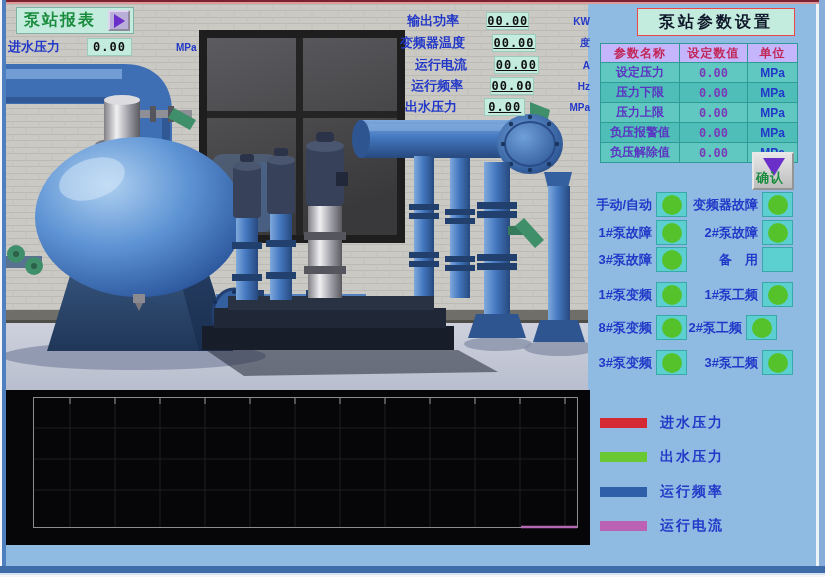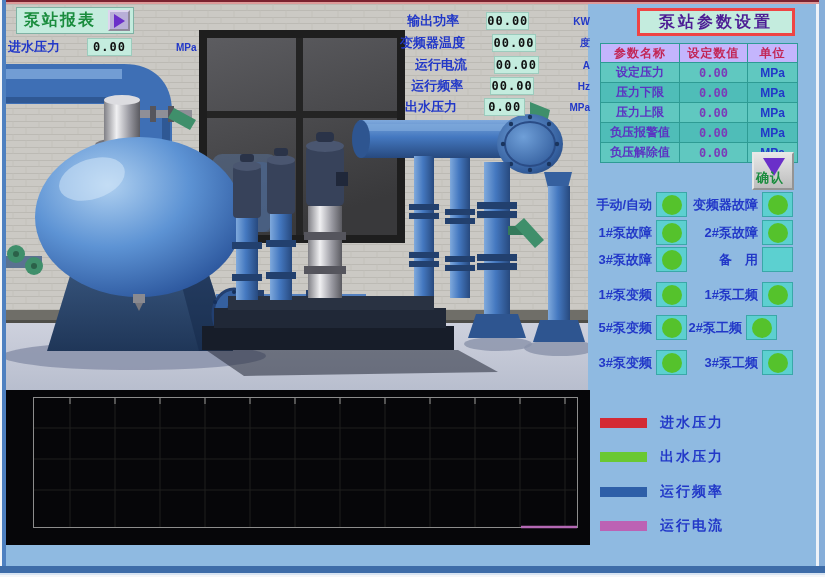--- a/index.html
+++ b/index.html
@@ -33,28 +33,28 @@
 
   
   .fieldrow{display:flex;align-items:center;gap:24px;}
   .flabel{color:#2238C8;font-weight:bold;font-size:13px;white-space:nowrap;}
   .fbox{background:#C4ECDE;border:1px solid #9CCBBD;height:18px;display:flex;
     align-items:center;justify-content:center;color:#111;font-weight:bold;
     font-size:12px;font-family:"DejaVu Sans Mono",monospace;letter-spacing:1px;}
   .funit{color:#2238C8;font-weight:bold;font-size:10px;margin-left:20px;white-space:nowrap;}
   .ro{left:340px;width:250px;}
   .ro .flabel{width:134px;text-align:right;margin-right:3px;}
-  .ro .fbox{width:47px;}
+  .ro .fbox{width:47px;text-decoration:underline;}
   .inlet .flabel{margin-right:3px;}
   .inlet .fbox{width:45px;}
 
   
   .panel-title{left:637px;top:8px;width:158px;height:28px;background:#C4ECDE;
-    border:3px solid #ef4444;display:flex;align-items:center;justify-content:center;
-    color:#4c1d95;font-weight:bold;font-size:16px;letter-spacing:3px;}
+    border:1px solid #ef4444;display:flex;align-items:center;justify-content:center;
+    color:#0f172a;font-weight:bold;font-size:16px;letter-spacing:3px;}
   .ptable{left:600px;top:43px;width:198px;border:1px solid #2E9B94;background:#57C2BC;}
   .prow{display:flex;height:20px;border-top:1px solid #2E9B94;}
   .prow.head{height:18px;border-top:none;background:#c4b5fd;}
   .prow.odd{background:#60C8C0;}
   .prow.even{background:#4FBDB8;}
   .pc{display:flex;align-items:center;justify-content:center;font-weight:bold;font-size:12px;}
   .pc1{width:78px;}
   .pc2{width:68px;border-left:1px solid #2E9B94;}
   .pc3{flex:1;border-left:1px solid #2E9B94;}
   .prow.head .pc{color:#C22656;font-size:12px;letter-spacing:1px;}
@@ -391,21 +391,21 @@
         <span class="led" style="background: rgb(85, 194, 44);"></span>
       </span>
   </div>
   <div class="abs ind c2" style="left:686px;top:282px;">
     <span class="flabel">1#泵工频</span>
     <span class="ledbox">
         <span class="led" style="background: rgb(85, 194, 44);"></span>
       </span>
   </div>
   <div class="abs ind c1" style="left:572px;top:315px;">
-    <span class="flabel">5#泵变频</span>
+    <span class="flabel">8#泵变频</span>
     <span class="ledbox">
         <span class="led" style="background: rgb(85, 194, 44);"></span>
       </span>
   </div>
   <div class="abs ind c2" style="left:646px;top:315px;padding-left:24px;">
     <span class="flabel">2#泵工频</span>
     <span class="ledbox">
         <span class="led" style="background: rgb(85, 194, 44);"></span>
       </span>
   </div>

